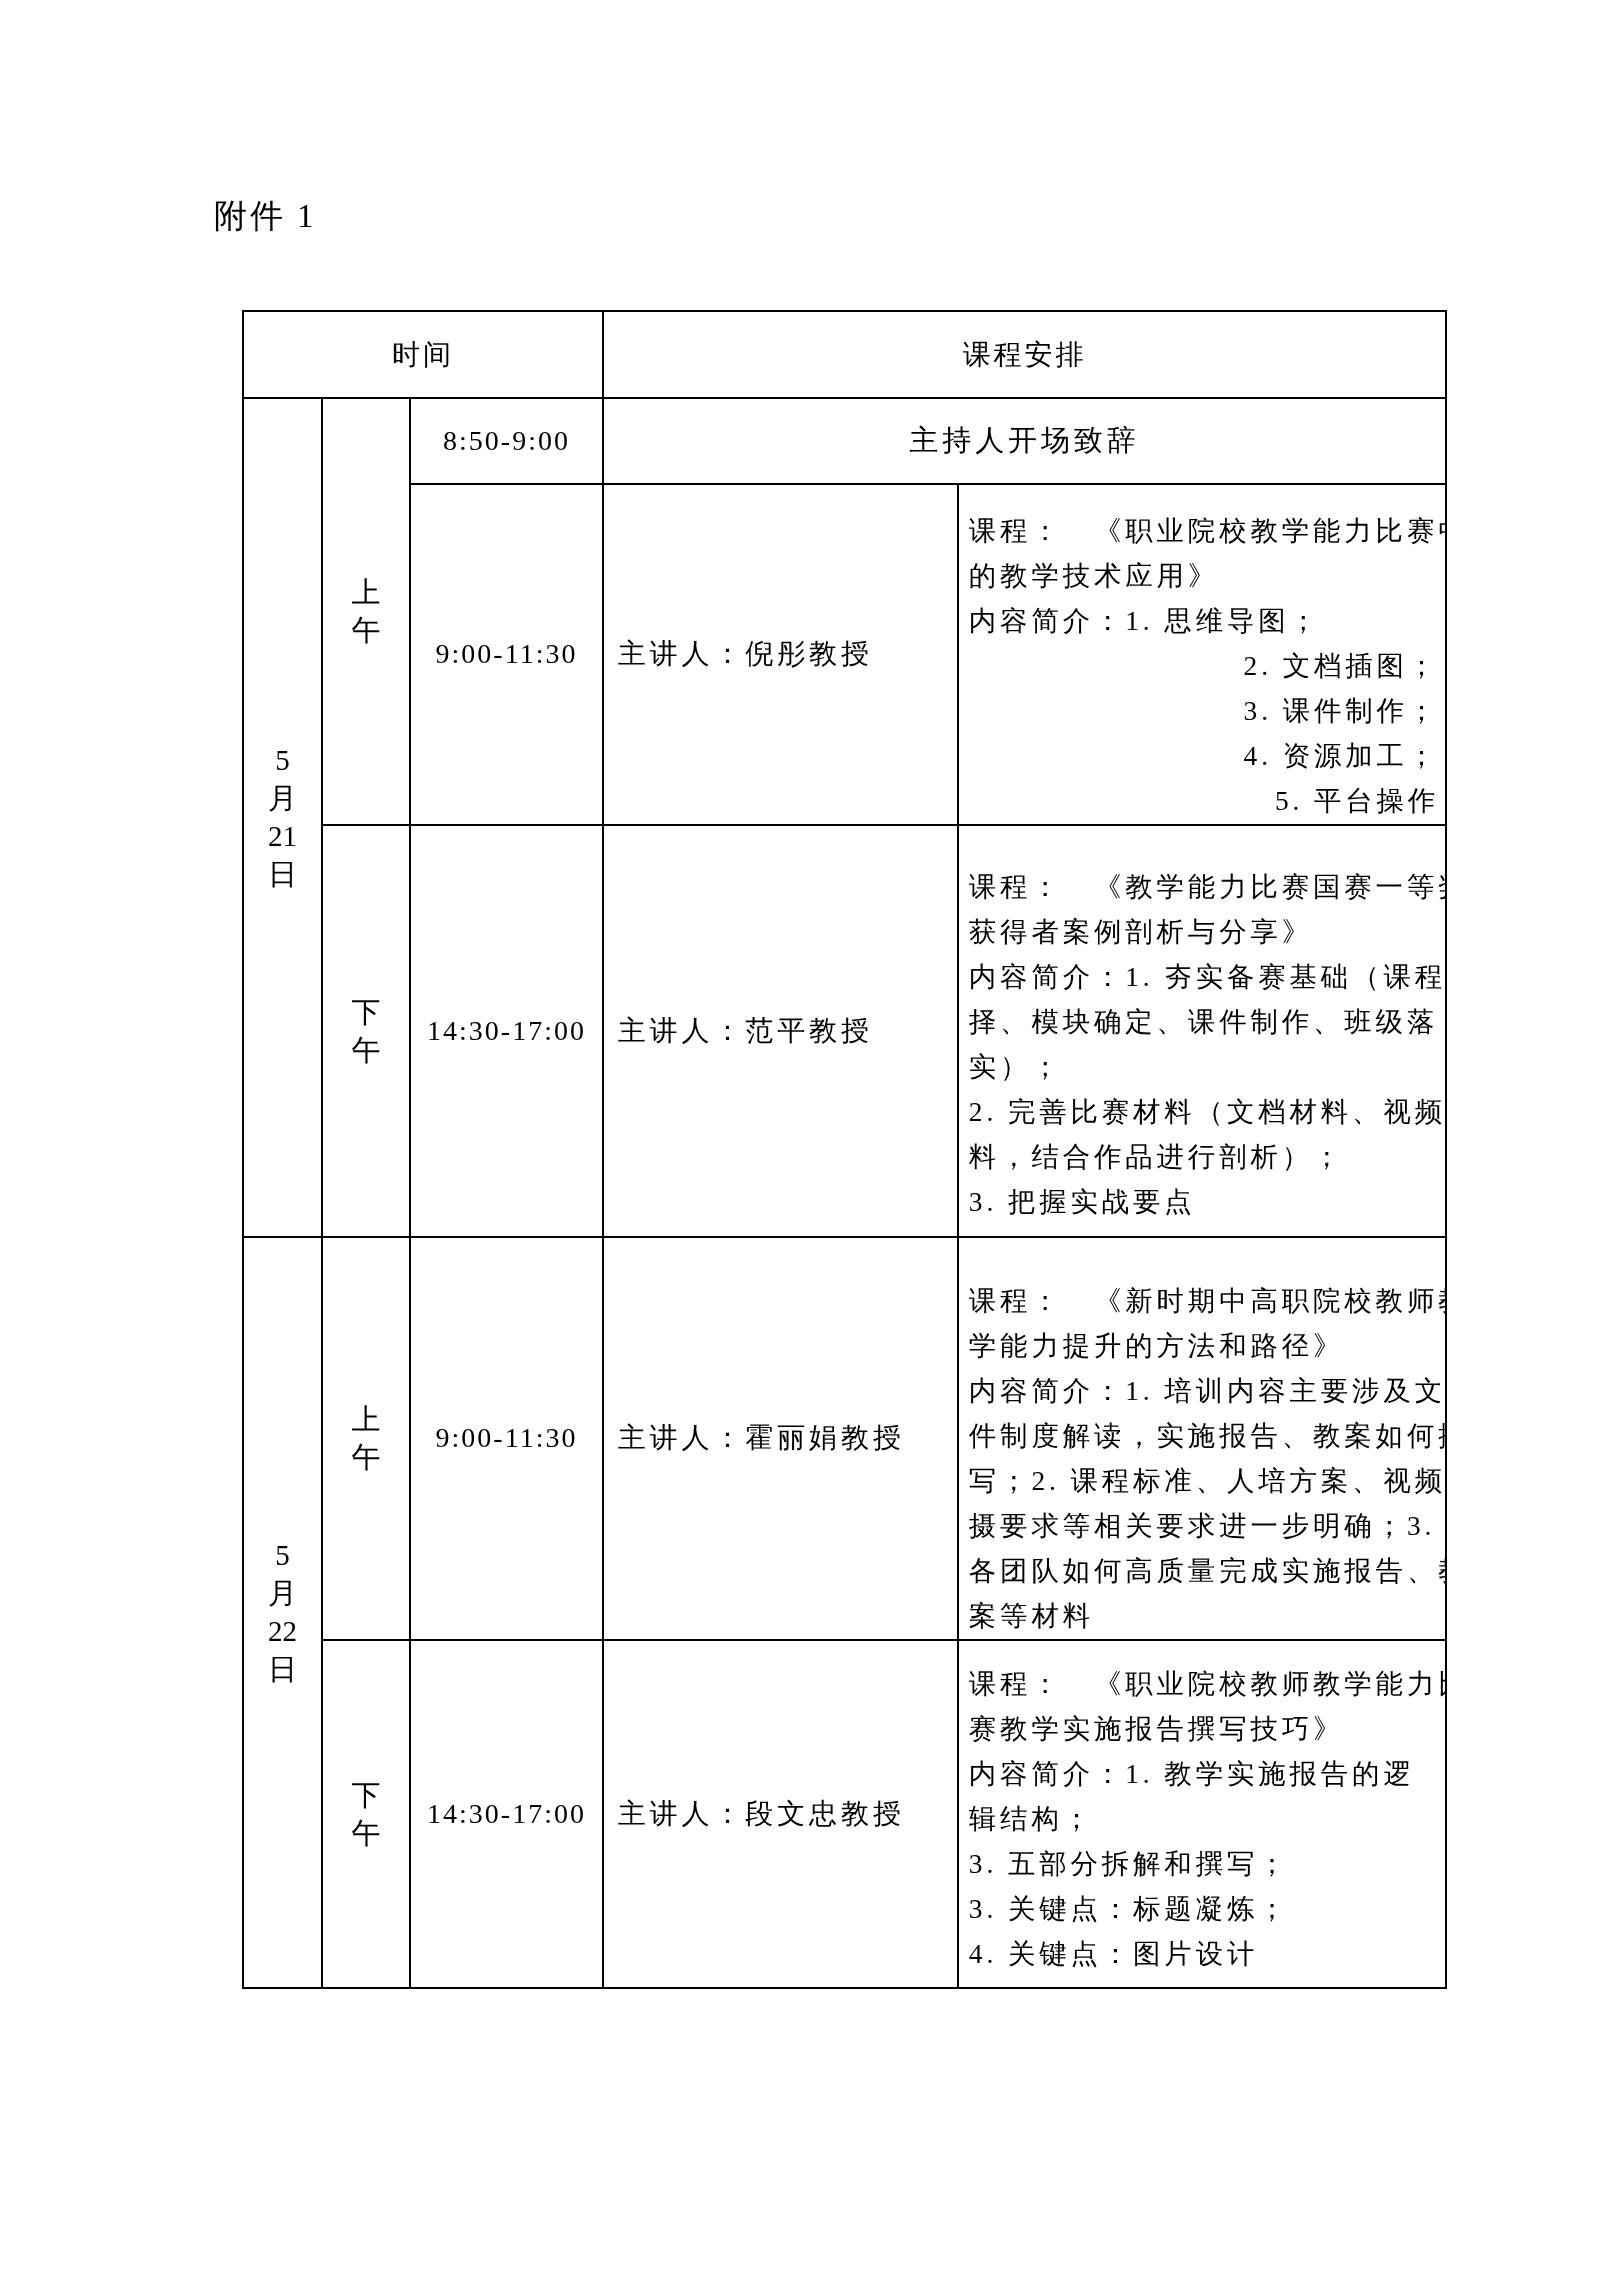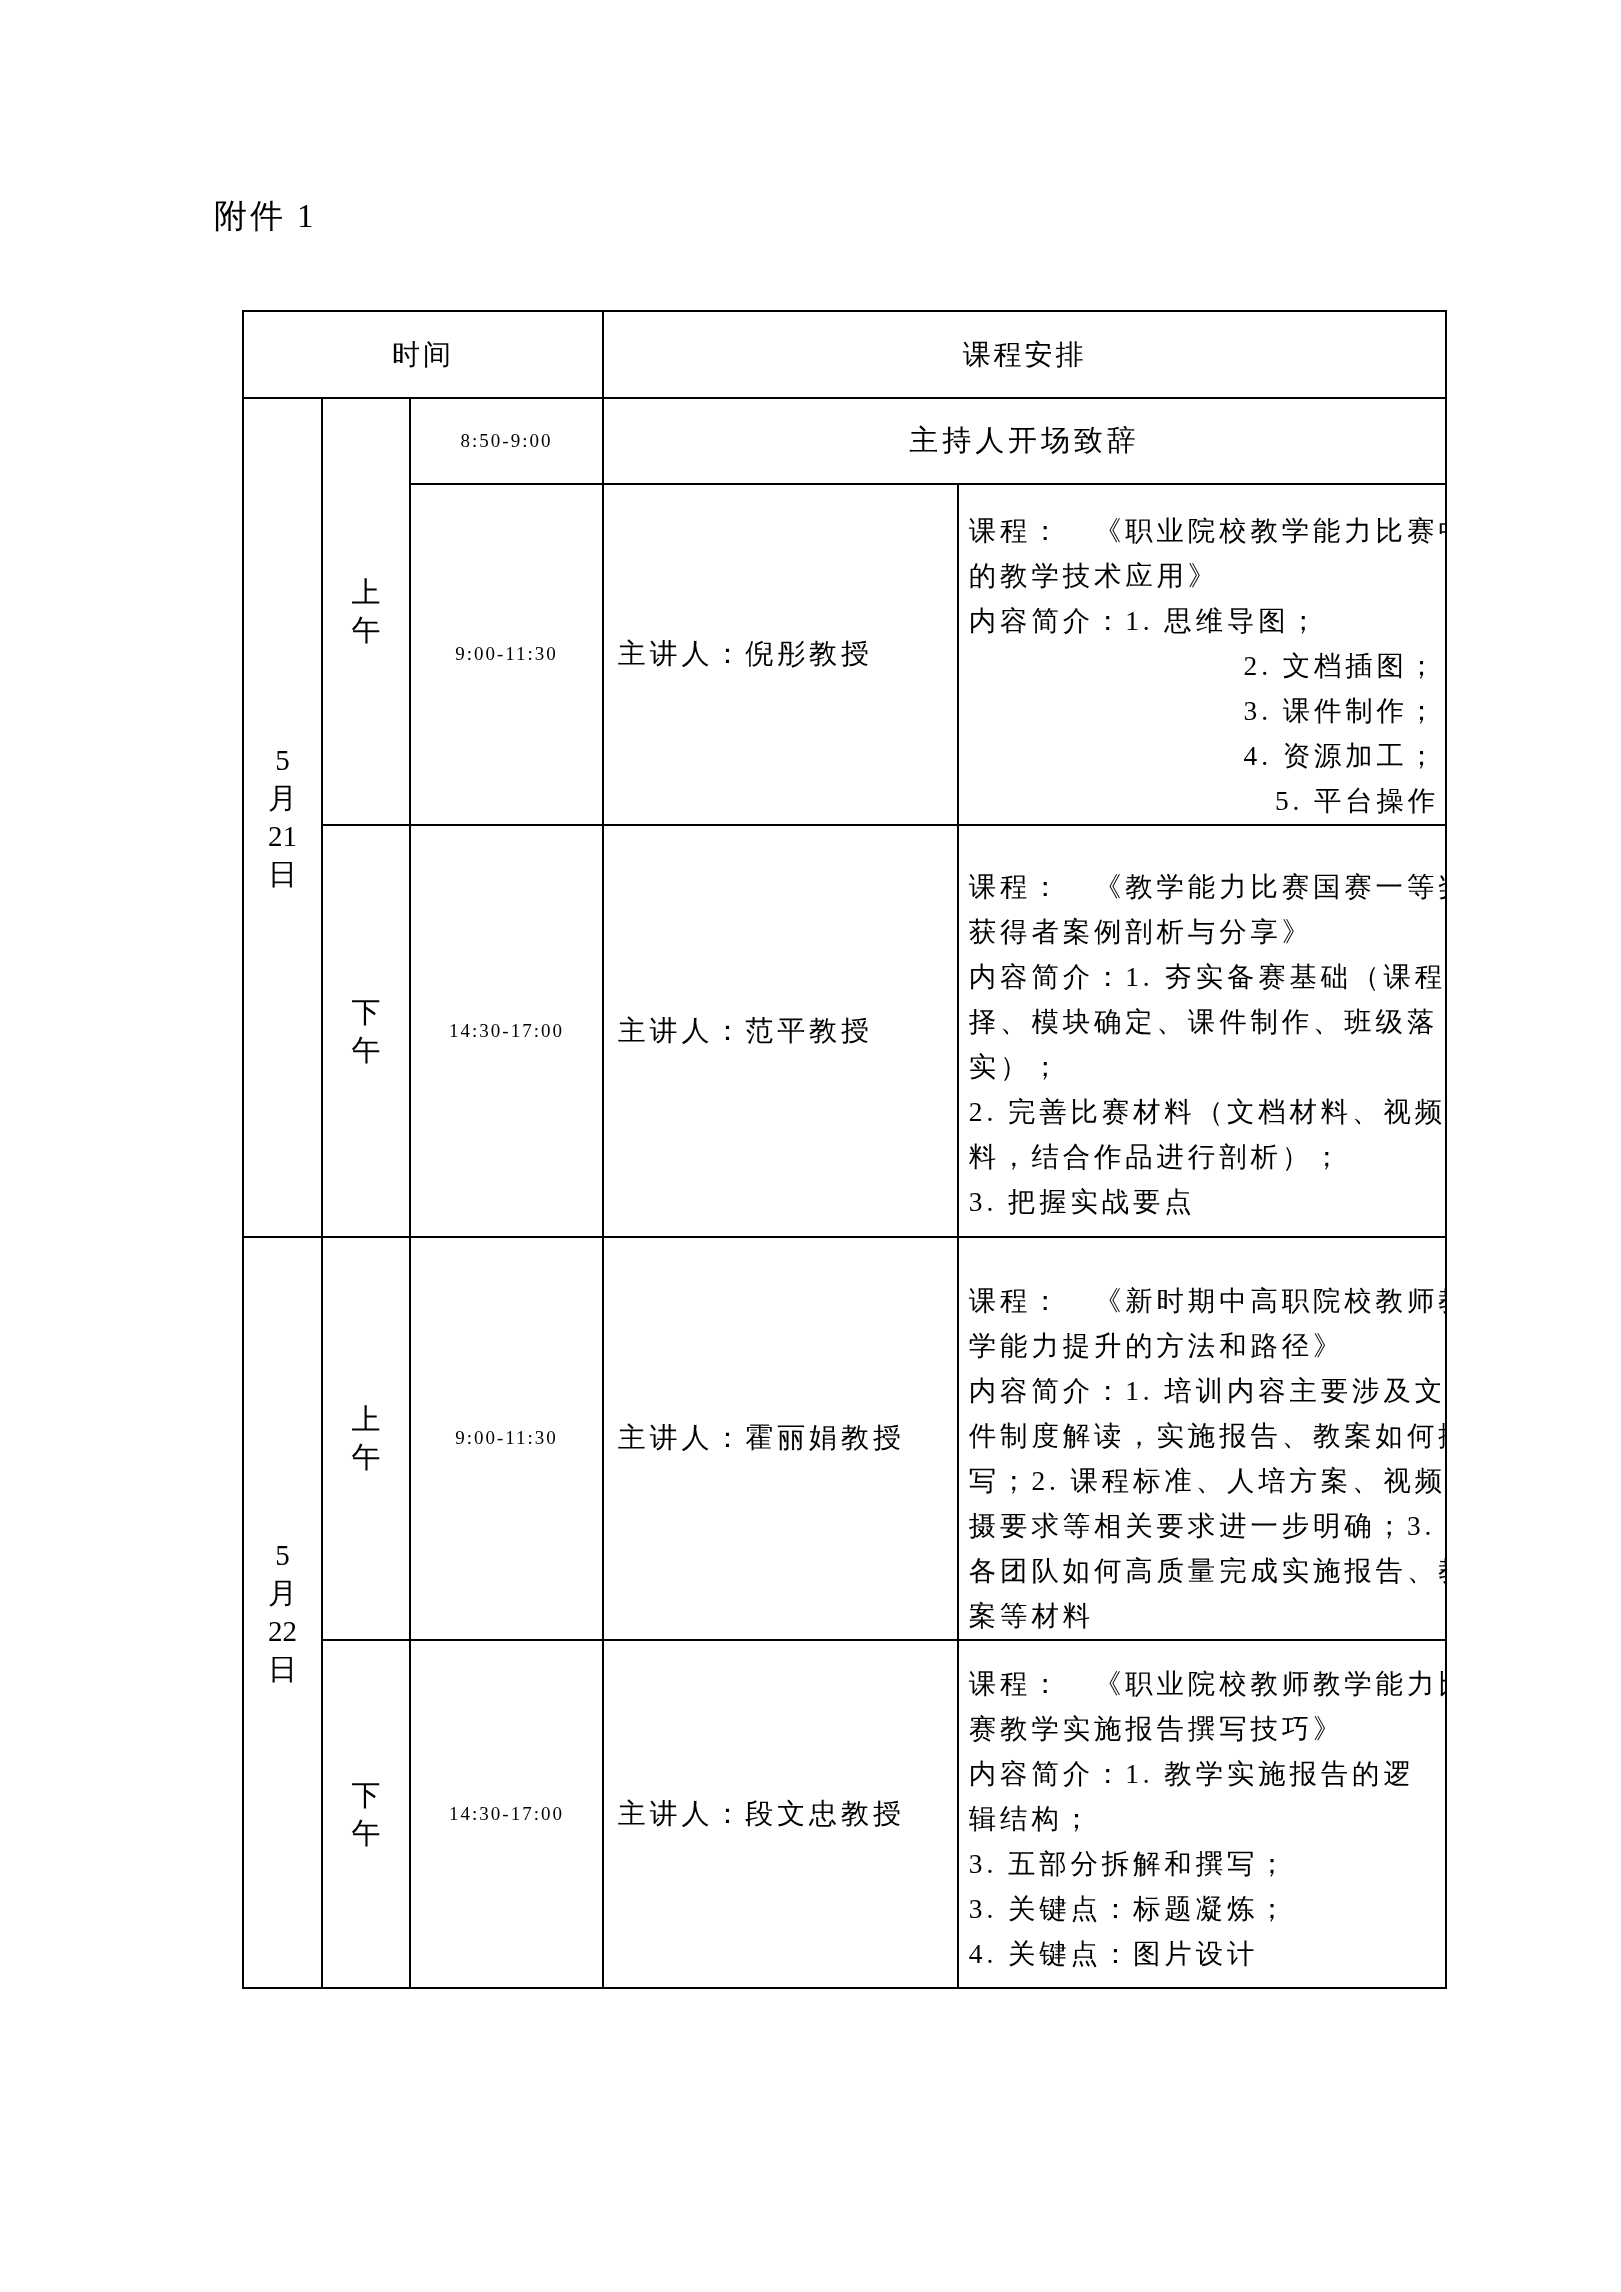--- a/index.html
+++ b/index.html
@@ -67,21 +67,21 @@
   .c-date, .c-ampm {
     text-align: center;
     font-size: 29px;
   }
   .vchar {
     line-height: 38px;
     text-align: center;
   }
   .c-time {
     text-align: center;
-    font-size: 19px;
+    font-size: 28px;
     letter-spacing: 2px;
     white-space: nowrap;
     border-radius: 16px;
   }
   .c-opening {
     text-align: center;
     font-size: 29px;
     letter-spacing: 3.9px;
   }
   .c-speaker {

